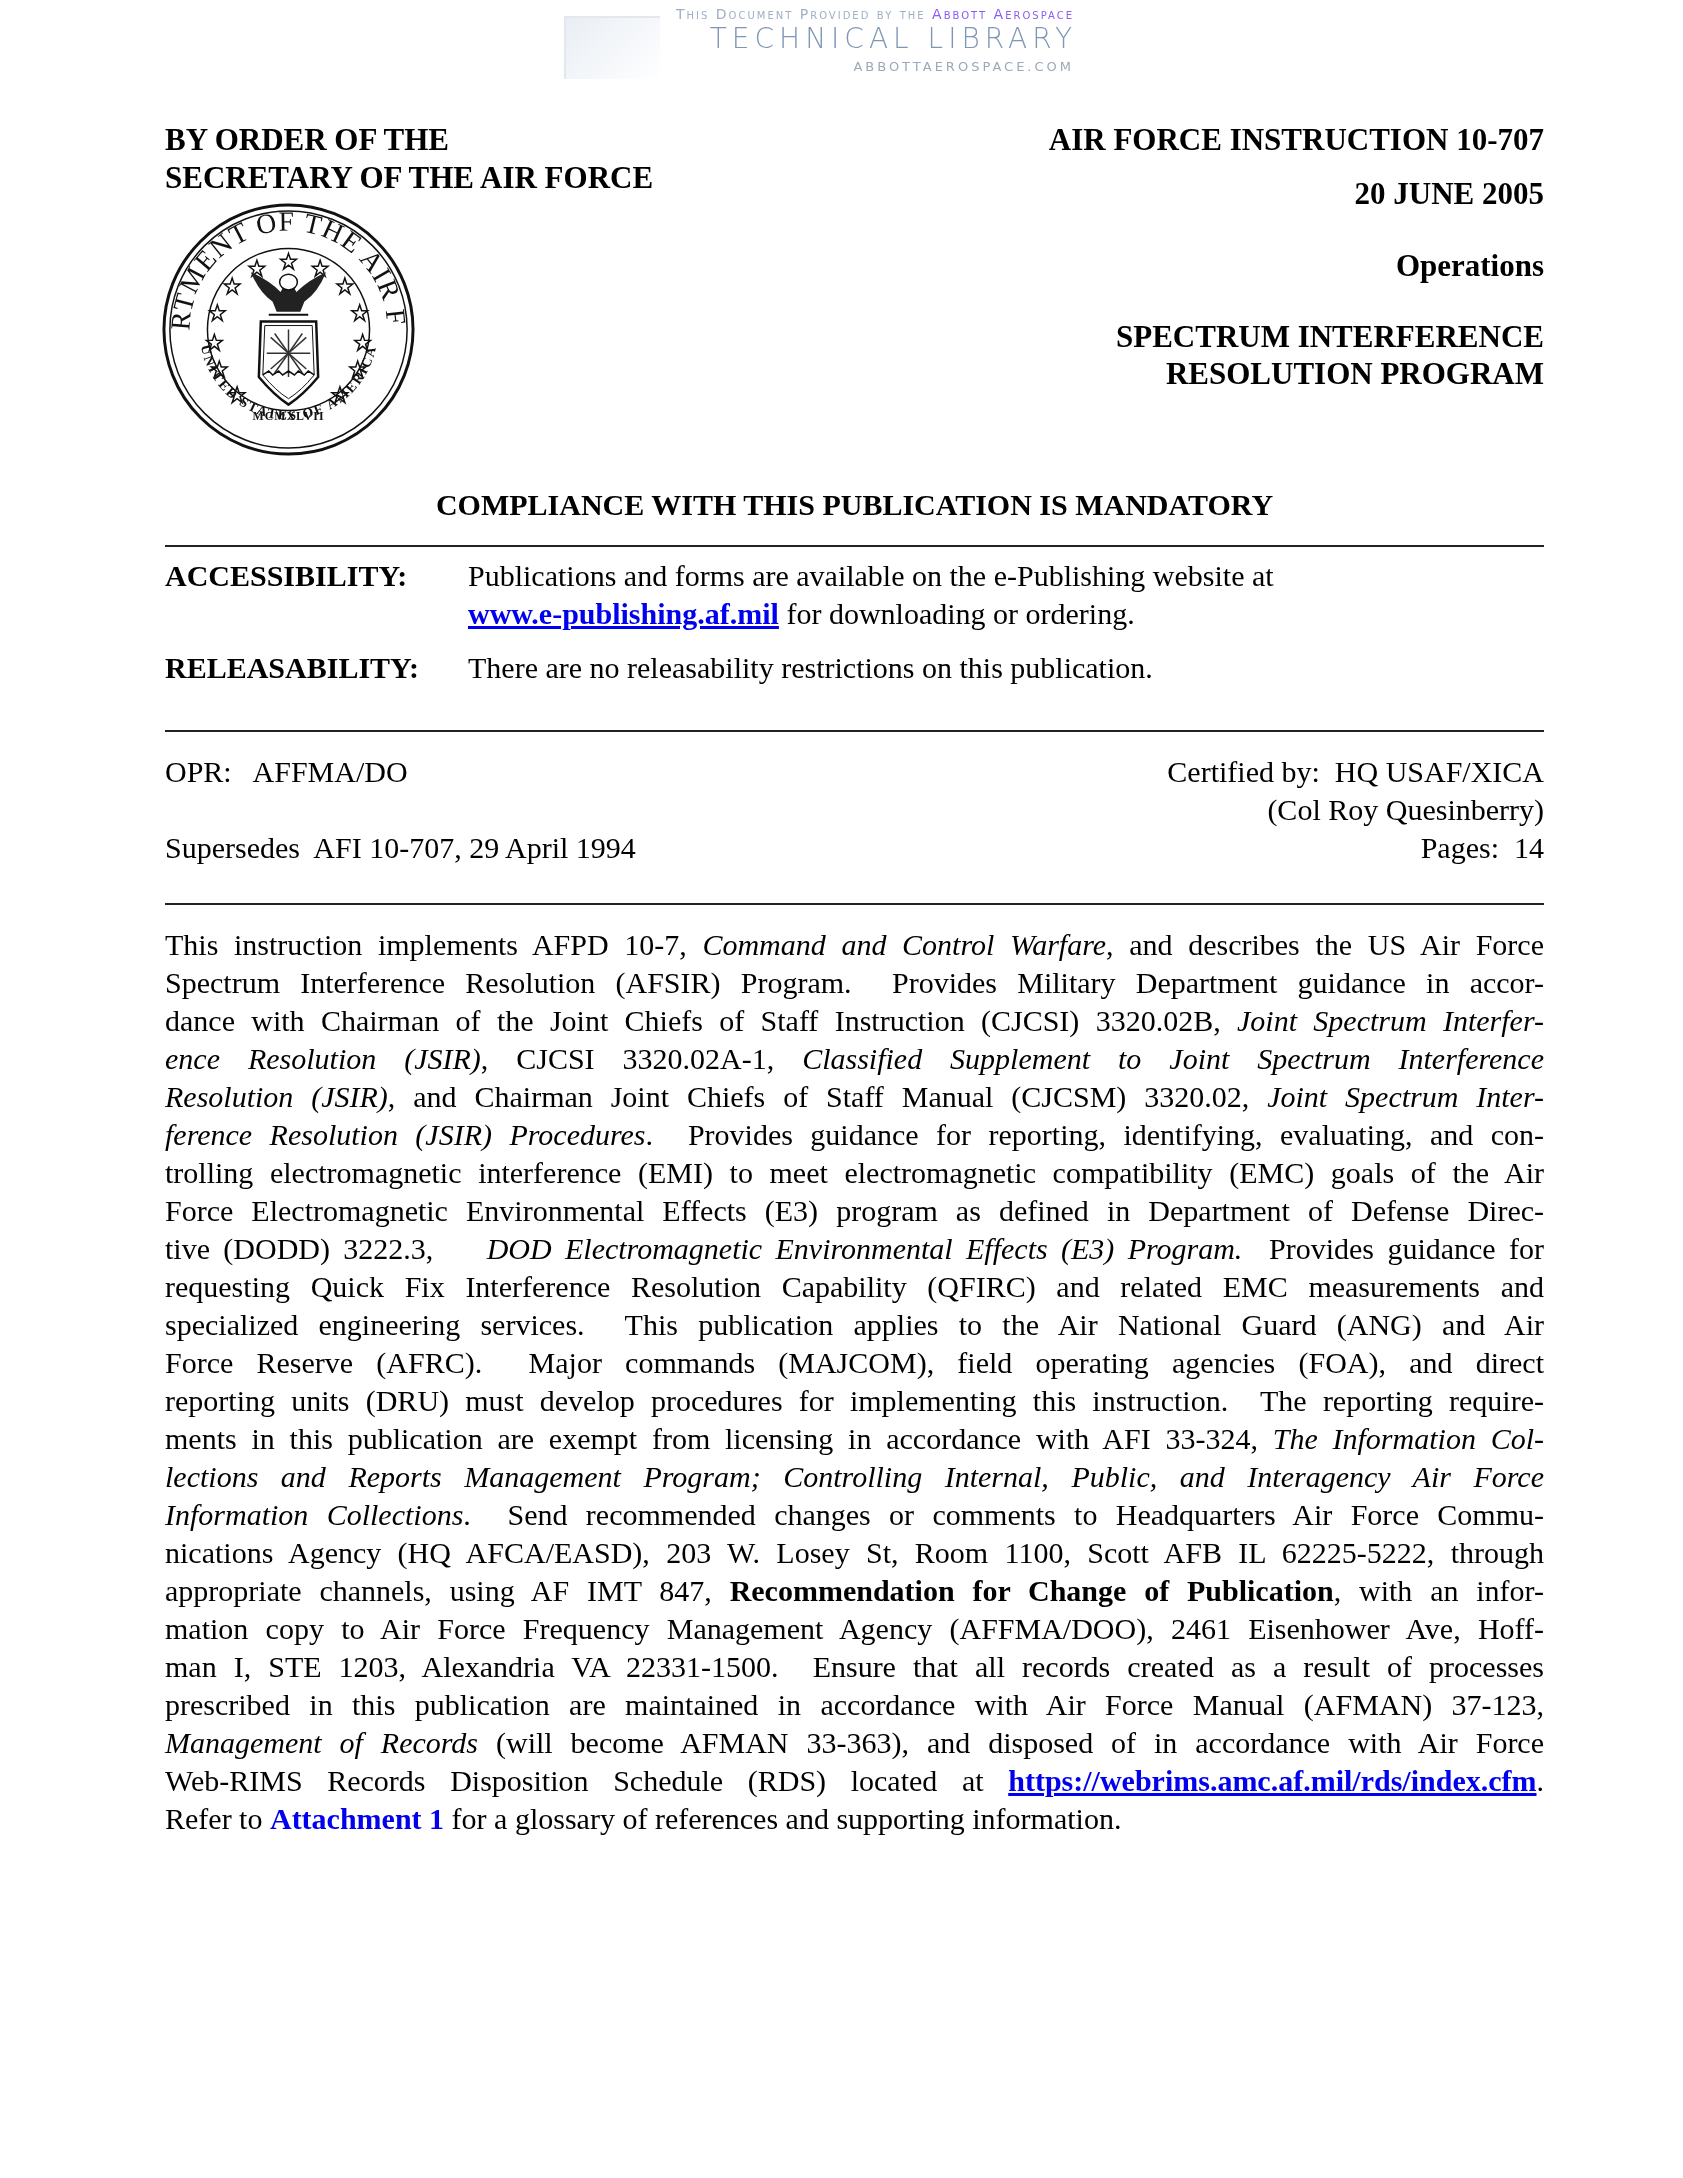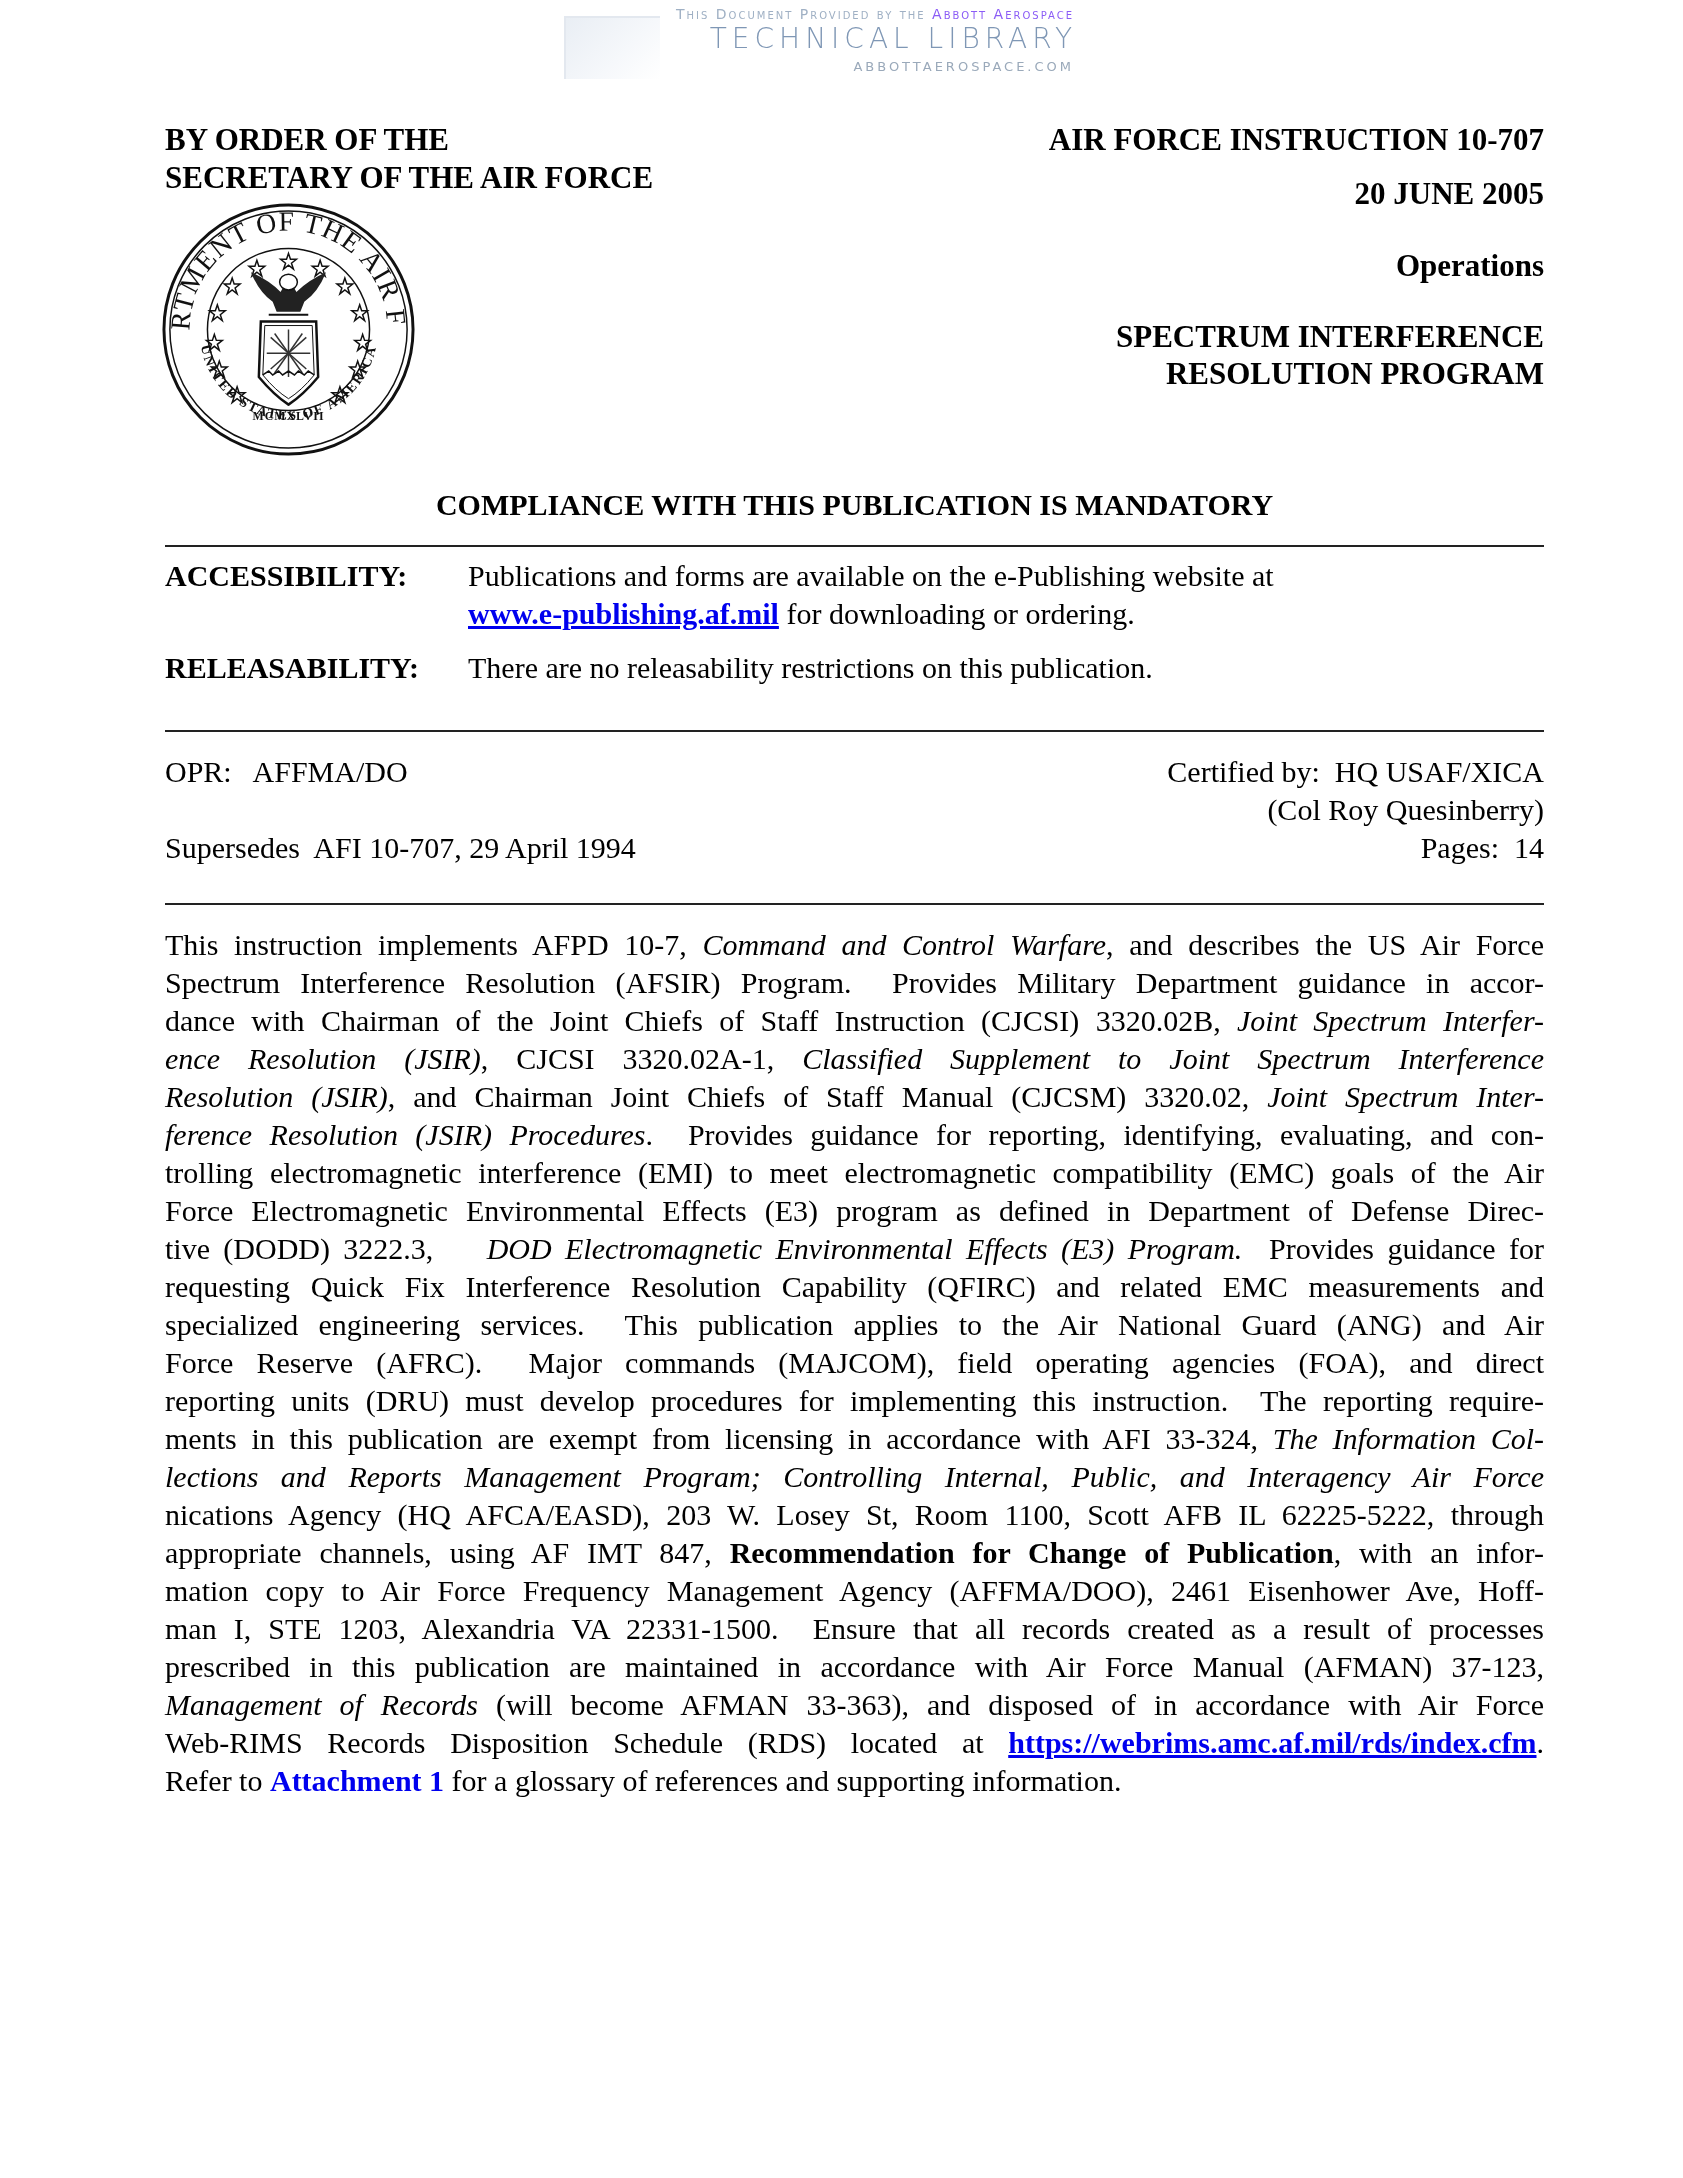--- a/index.html
+++ b/index.html
@@ -150,20 +150,21 @@
     <span class="ln"><i style="white-space: pre;">ference Resolution (JSIR) Procedures</i><span style="white-space: pre;">.  Provides guidance for reporting, identifying, evaluating, and con-</span></span>
     <span class="ln"><span style="white-space: pre;">trolling electromagnetic interference (EMI) to meet electromagnetic compatibility (EMC) goals of the Air</span></span>
     <span class="ln"><span style="white-space: pre;">Force Electromagnetic Environmental Effects (E3) program as defined in Department of Defense Direc-</span></span>
     <span class="ln"><span style="white-space: pre;">tive (DODD) 3222.3, </span><i style="white-space: pre; margin-left: 40px;">DOD Electromagnetic Environmental Effects (E3) Program.</i><span style="white-space: pre;">  Provides guidance for</span></span>
     <span class="ln"><span style="white-space: pre;">requesting Quick Fix Interference Resolution Capability (QFIRC) and related EMC measurements and</span></span>
     <span class="ln"><span style="white-space: pre;">specialized engineering services.  This publication applies to the Air National Guard (ANG) and Air</span></span>
     <span class="ln"><span style="white-space: pre;">Force Reserve (AFRC).  Major commands (MAJCOM), field operating agencies (FOA), and direct</span></span>
     <span class="ln"><span style="white-space: pre;">reporting units (DRU) must develop procedures for implementing this instruction.  The reporting require-</span></span>
     <span class="ln"><span style="white-space: pre;">ments in this publication are exempt from licensing in accordance with AFI 33-324, </span><i style="white-space: pre;">The Information Col-</i></span>
     <span class="ln"><i style="white-space: pre; margin-top: 48px;">lections and Reports Management Program; Controlling Internal, Public, and Interagency Air Force</i></span>
+    <span class="ln"><i style="white-space: pre;">Information Collections</i><span style="white-space: pre;">.  Send recommended changes or comments to Headquarters Air Force Commu-</span></span>
     <span class="ln"><span style="white-space: pre;">nications Agency (HQ AFCA/EASD), 203 W. Losey St, Room 1100, Scott AFB IL 62225-5222, through</span></span>
     <span class="ln"><span style="white-space: pre;">appropriate channels, using AF IMT 847, </span><b style="white-space: pre;">Recommendation for Change of Publication</b><span style="white-space: pre;">, with an infor-</span></span>
     <span class="ln"><span style="white-space: pre;">mation copy to Air Force Frequency Management Agency (AFFMA/DOO), 2461 Eisenhower Ave, Hoff-</span></span>
     <span class="ln"><span style="white-space: pre;">man I, STE 1203, Alexandria VA 22331-1500.  Ensure that all records created as a result of processes</span></span>
     <span class="ln"><span style="white-space: pre;">prescribed in this publication are maintained in accordance with Air Force Manual (AFMAN) 37-123,</span></span>
     <span class="ln"><i style="white-space: pre;">Management of Records</i><span style="white-space: pre; margin-top: 41px;"> (will become AFMAN 33-363), and disposed of in accordance with Air Force</span></span>
     <span class="ln"><span style="white-space: pre;">Web-RIMS Records Disposition Schedule (RDS) located at </span><a class="link" style="white-space: pre;">https://webrims.amc.af.mil/rds/index.cfm</a><span style="white-space: pre;">.</span></span>
     <span class="ln last"><span style="white-space: pre;">Refer to </span><a class="xref" style="white-space: pre;">Attachment 1</a><span style="white-space: pre;"> for a glossary of references and supporting information.</span></span>
   </div>
 

